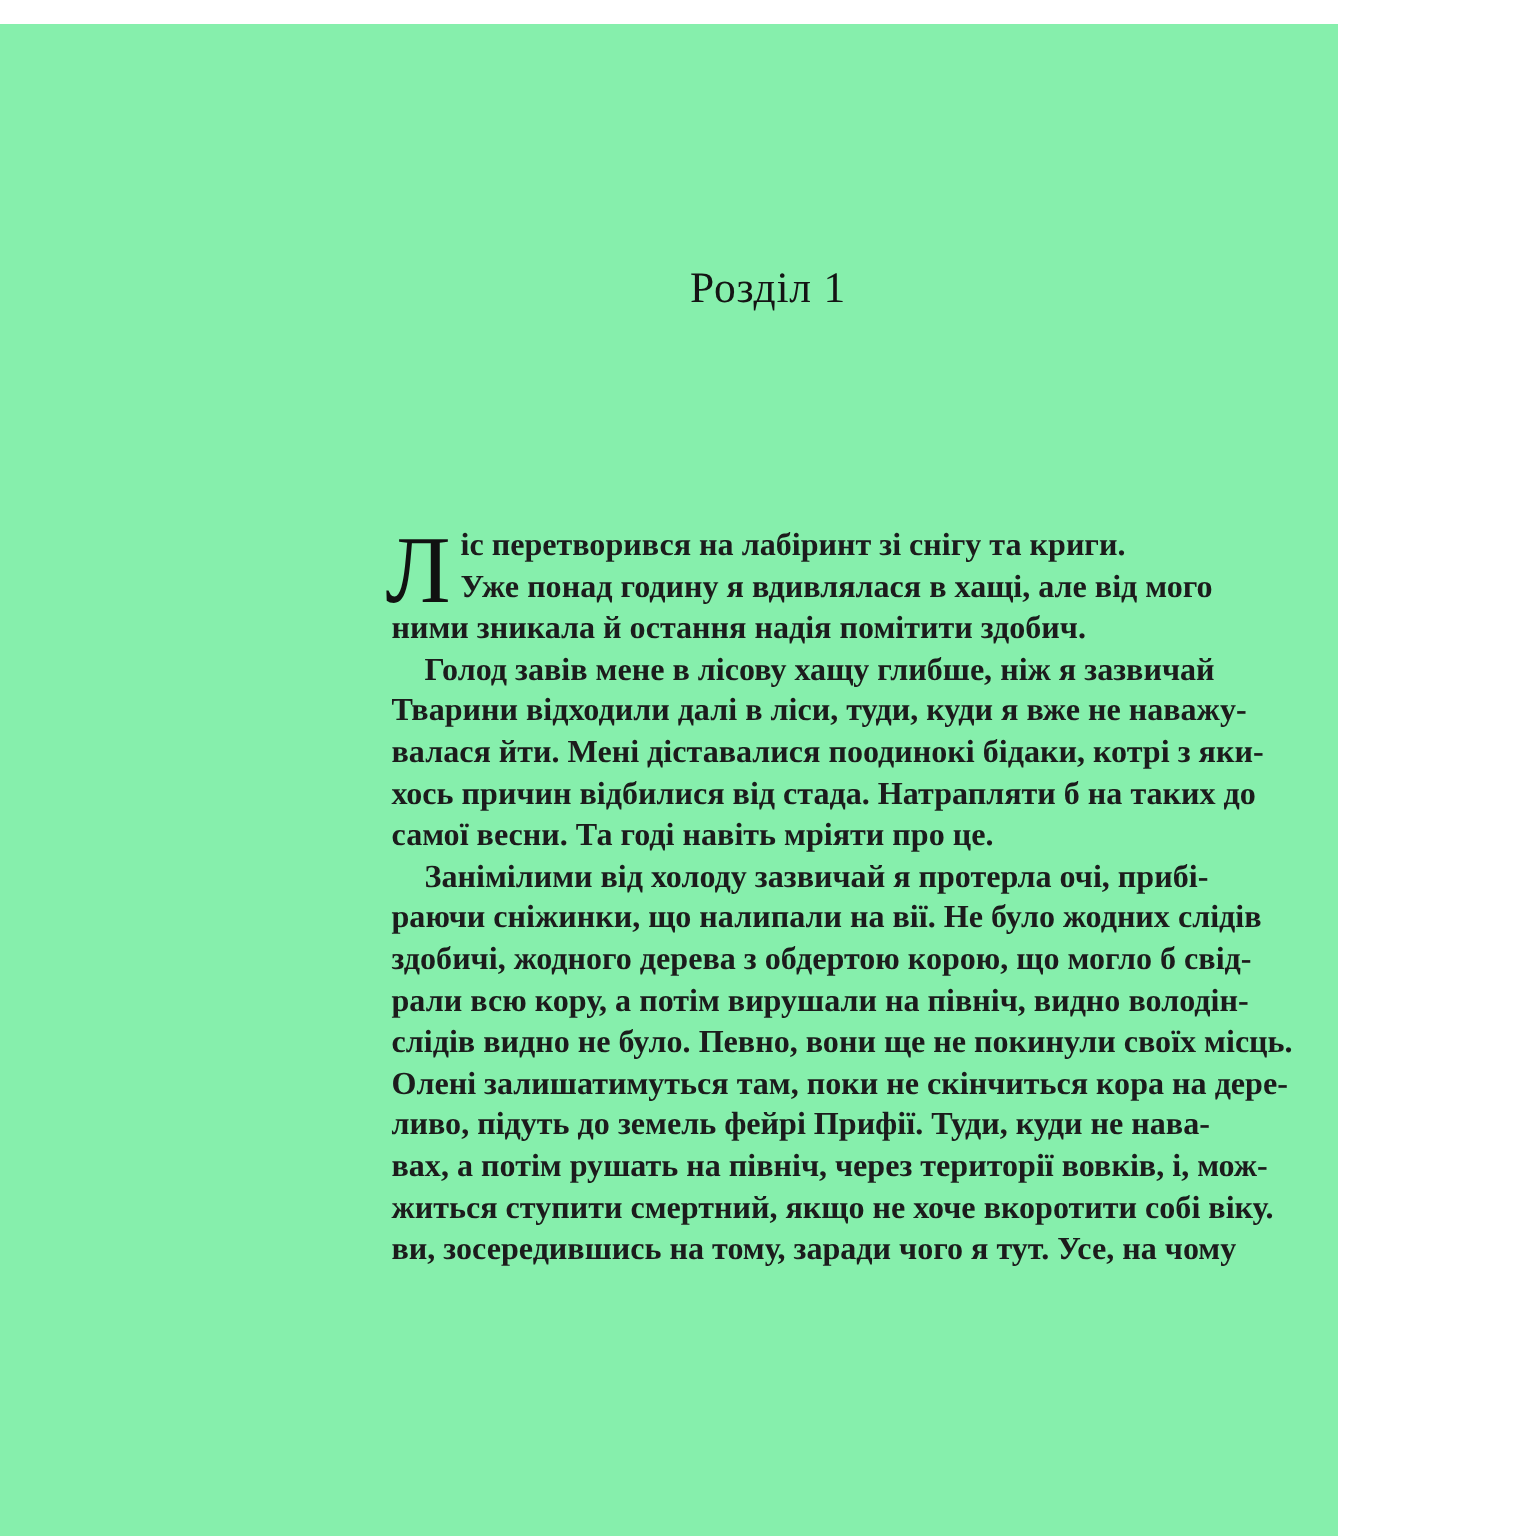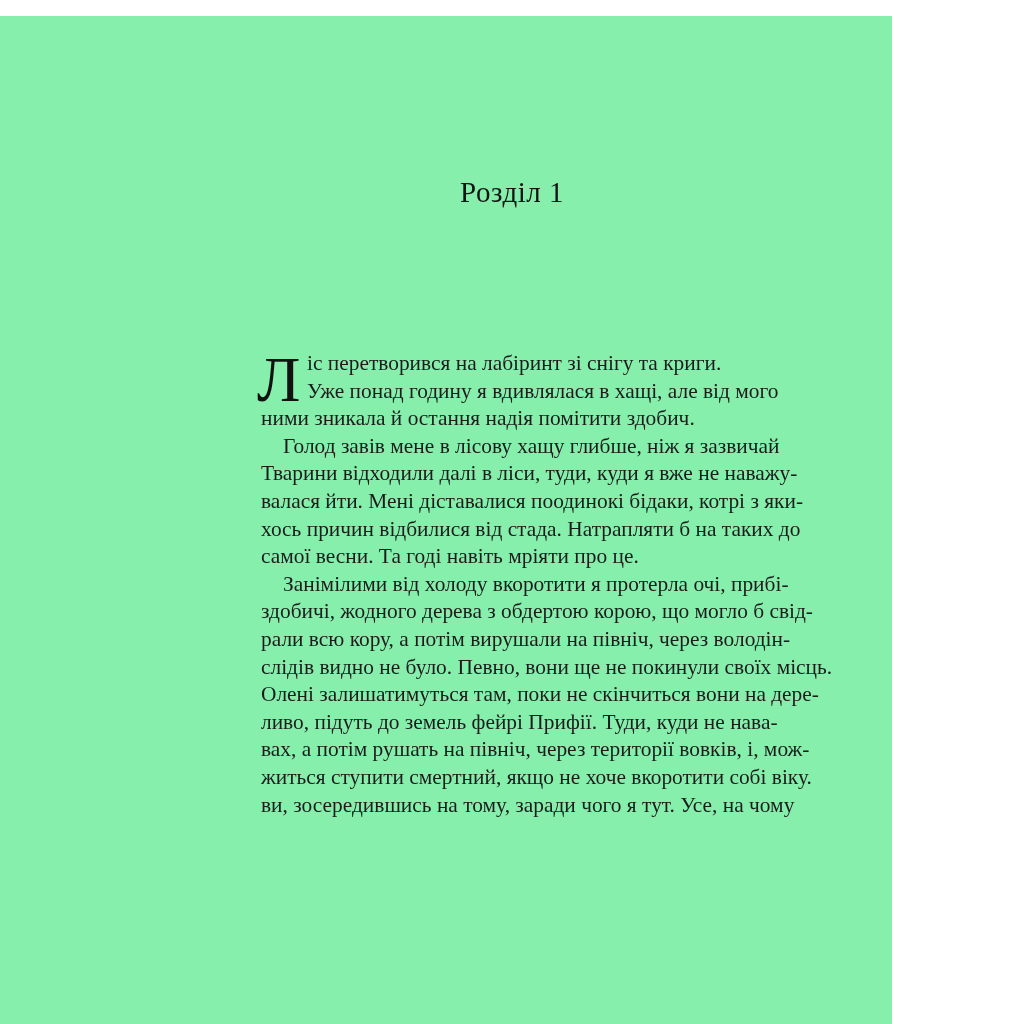--- a/index.html
+++ b/index.html
@@ -41,20 +41,21 @@
       font-size: 21.4px;
       line-height: 27.6px;
       color: #1c1c1c;
     }
     .line {
       display: block;
       white-space: nowrap;
       height: 27.6px;
       text-align: justify;
       text-align-last: justify;
+      font-weight: bold;
     }
     .line.last {
       text-align-last: left;
     }
     .line.indent {
       padding-left: 22px;
     }
     .line.dropcap-line {
       padding-left: 46px;
     }
@@ -86,25 +87,26 @@
 
     <div>
       <span class="line indent">Голод завів мене в лісову хащу глибше, ніж я зазвичай</span>
       <span class="line">Тварини відходили далі в ліси, туди, куди я вже не наважу-</span>
       <span class="line">валася йти. Мені діставалися поодинокі бідаки, котрі з яки-</span>
       <span class="line">хось причин відбилися від стада. Натрапляти б на таких до</span>
       <span class="line last">самої весни. Та годі навіть мріяти про це.</span>
     </div>
 
     <div>
-      <span class="line indent">Занімілими від холоду вкоротити я протерла очі, прибі-</span>
+      <span class="line indent">Занімілими від холоду зазвичай я протерла очі, прибі-</span>
+      <span class="line">раючи сніжинки, що налипали на вії. Не було жодних слідів</span>
       <span class="line">здобичі, жодного дерева з обдертою корою, що могло б свід-</span>
-      <span class="line">рали всю кору, а потім вирушали на північ, через володін-</span>
+      <span class="line">рали всю кору, а потім вирушали на північ, видно володін-</span>
       <span class="line">слідів видно не було. Певно, вони ще не покинули своїх місць.</span>
-      <span class="line">Олені залишатимуться там, поки не скінчиться вони на дере-</span>
+      <span class="line">Олені залишатимуться там, поки не скінчиться кора на дере-</span>
       <span class="line">ливо, підуть до земель фейрі Прифії. Туди, куди не нава-</span>
       <span class="line">вах, а потім рушать на північ, через території вовків, і, мож-</span>
       <span class="line">житься ступити смертний, якщо не хоче вкоротити собі віку.</span>
     </div>
 
     <div>
       <span class="line">ви, зосередившись на тому, заради чого я тут. Усе, на чому</span>
     </div>
   </div>
 

